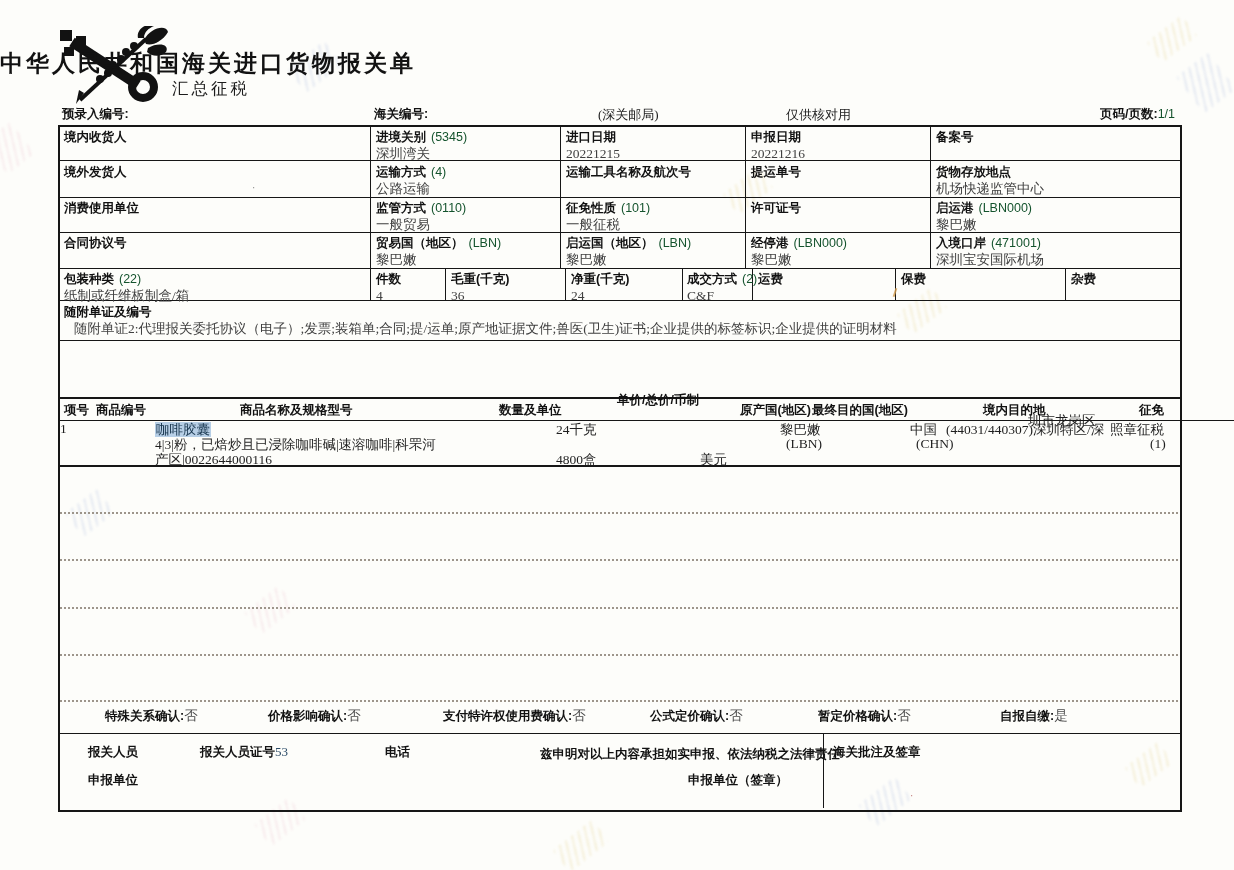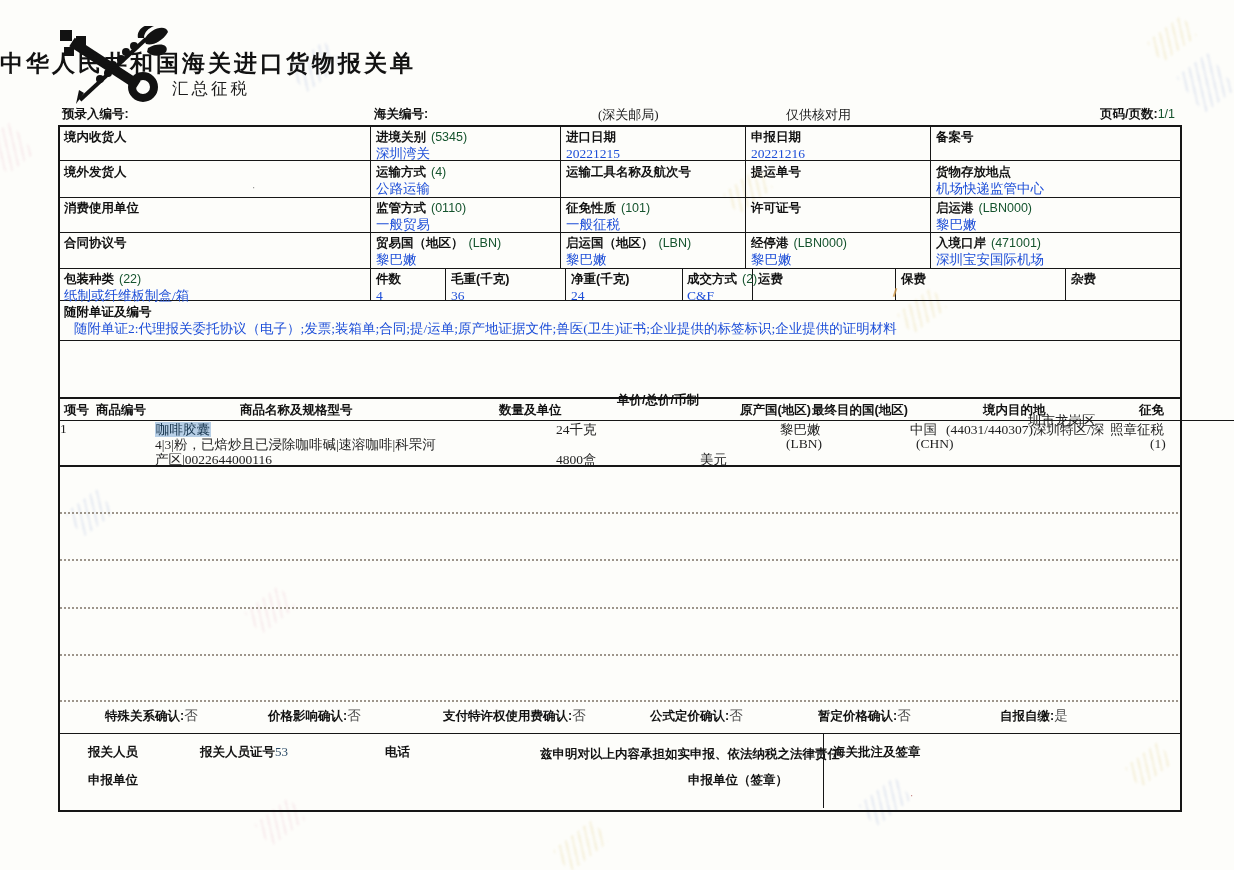--- a/index.html
+++ b/index.html
@@ -16,21 +16,21 @@
   .tblborder{position:absolute;left:58px;top:125px;width:1120px;height:683px;
              border:2px solid #161616;}
   .hl{position:absolute;left:58px;width:1122px;height:0;border-top:1px solid #161616;}
   .hl2{position:absolute;left:58px;width:1122px;height:0;border-top:2px solid #161616;}
   .dot{position:absolute;left:60px;width:1118px;height:0;border-top:2px dotted #8d8478;opacity:.85;}
   .vl{position:absolute;width:0;border-left:1px solid #161616;}
   .cell{position:absolute;line-height:16px;white-space:nowrap;}
   .lbl{font-weight:bold;font-size:12.5px;}
   .code{font-family:Liberation Sans, sans-serif;font-size:12.5px;
         color:#14532d;margin-left:5px;font-weight:normal;}
-  .val{font-family:"Liberation Serif","DejaVu Serif",serif;font-size:13.5px;color:#1d4ed8;margin-top:1px;}
+  .val{font-family:"Liberation Serif","DejaVu Serif",serif;font-size:13.5px;color:#404040;margin-top:1px;}
   .gh{position:absolute;font-weight:bold;font-size:12.5px;white-space:nowrap;}
   .gv{position:absolute;font-family:"Liberation Serif","DejaVu Serif",serif;
       font-size:13.5px;color:#1f1f1f;white-space:nowrap;}
   .hlight{background:#b7cfe6;color:#14324a;padding:0 1px;}
   .conf{position:absolute;top:706px;white-space:nowrap;}
   .confv{font-family:"Liberation Serif","DejaVu Serif",serif;font-size:13.5px;color:#4a4a4a;}
   .ft{position:absolute;font-weight:bold;font-size:12.5px;white-space:nowrap;}
   .ftv{font-family:"Liberation Serif","DejaVu Serif",serif;font-weight:normal;
        font-size:13px;color:#2a4a66;}
   .wm{position:absolute;opacity:.3;filter:blur(1px);pointer-events:none;border-radius:3px;}

